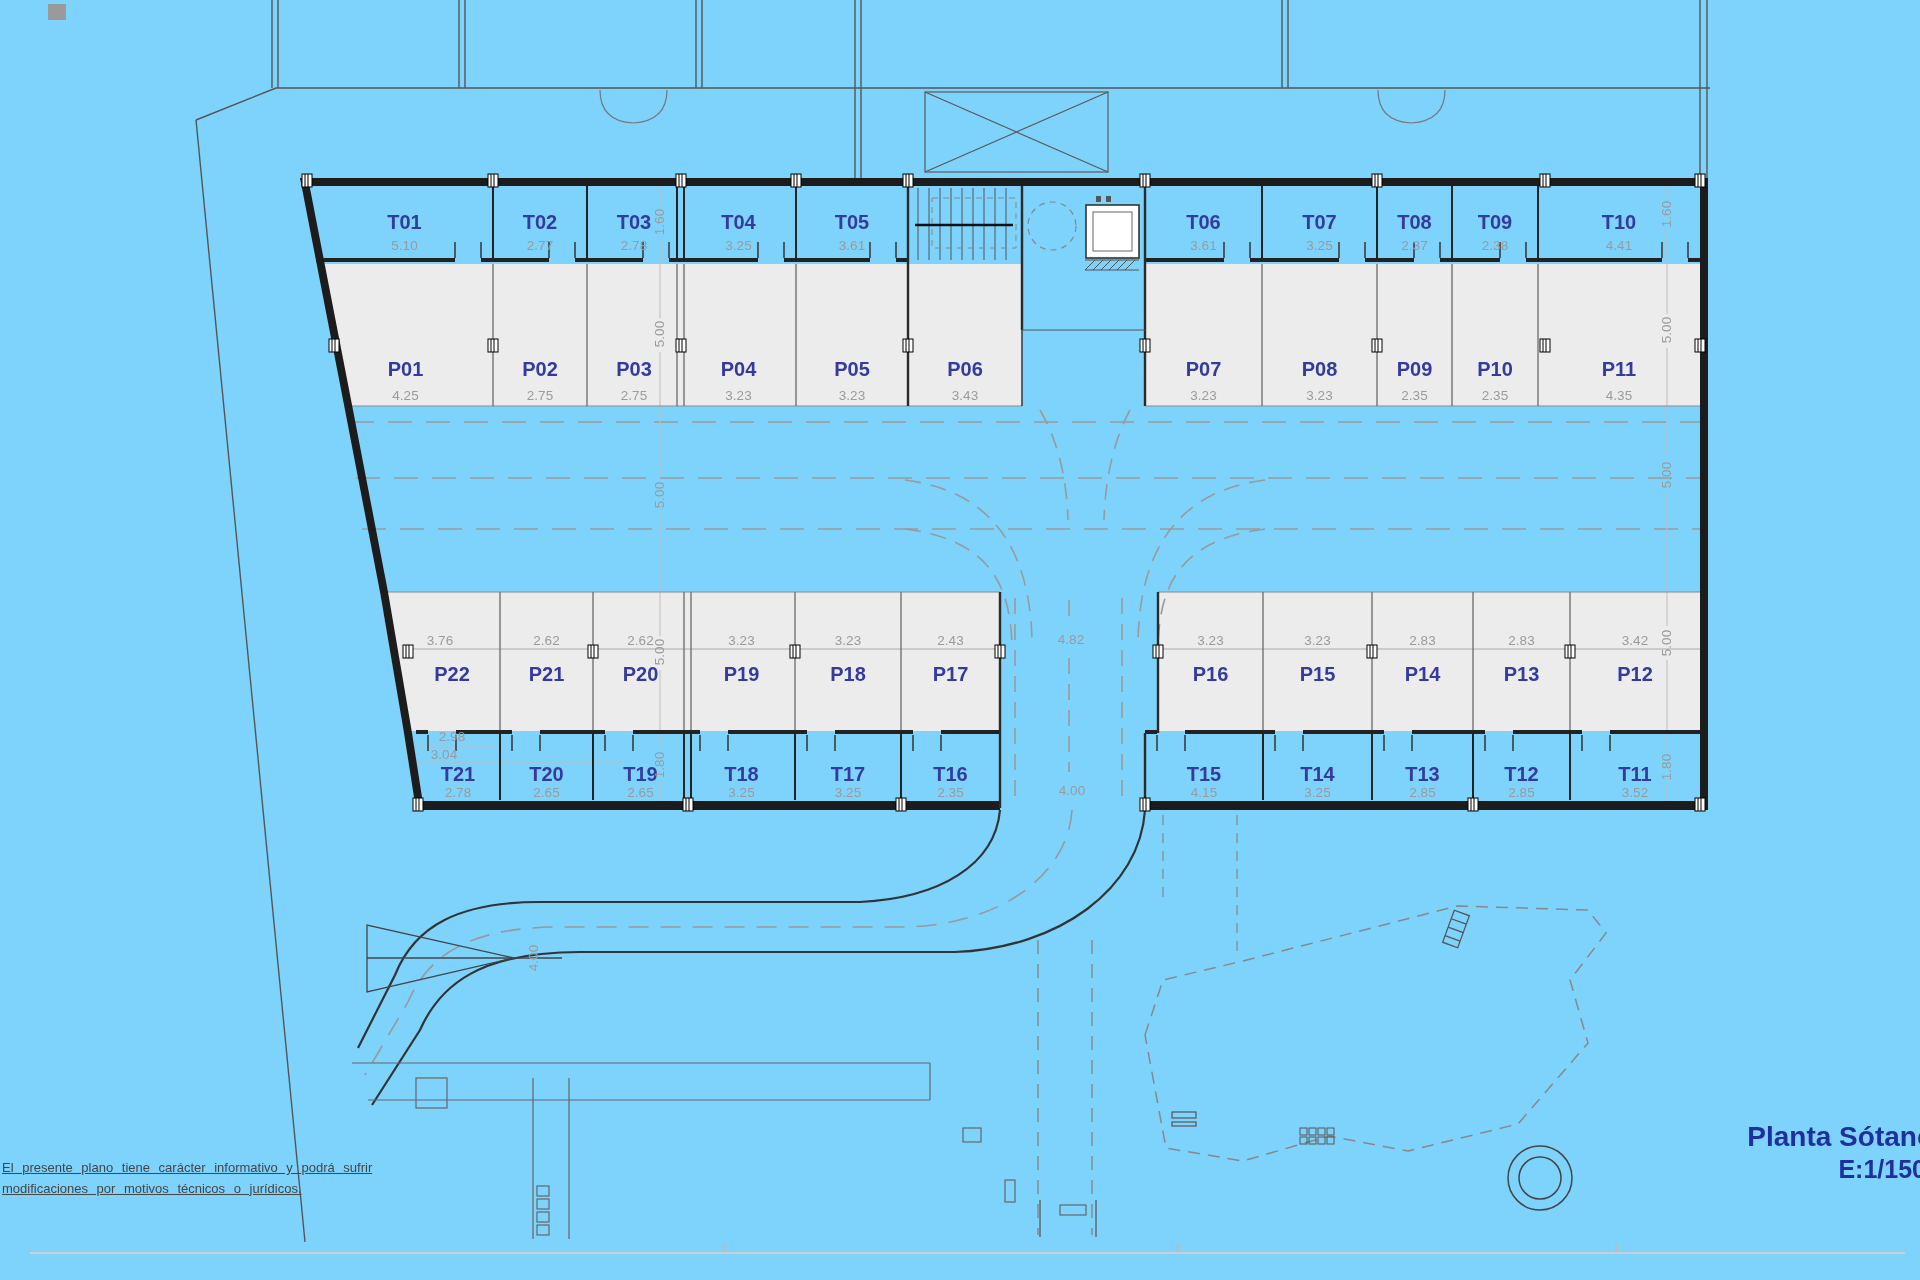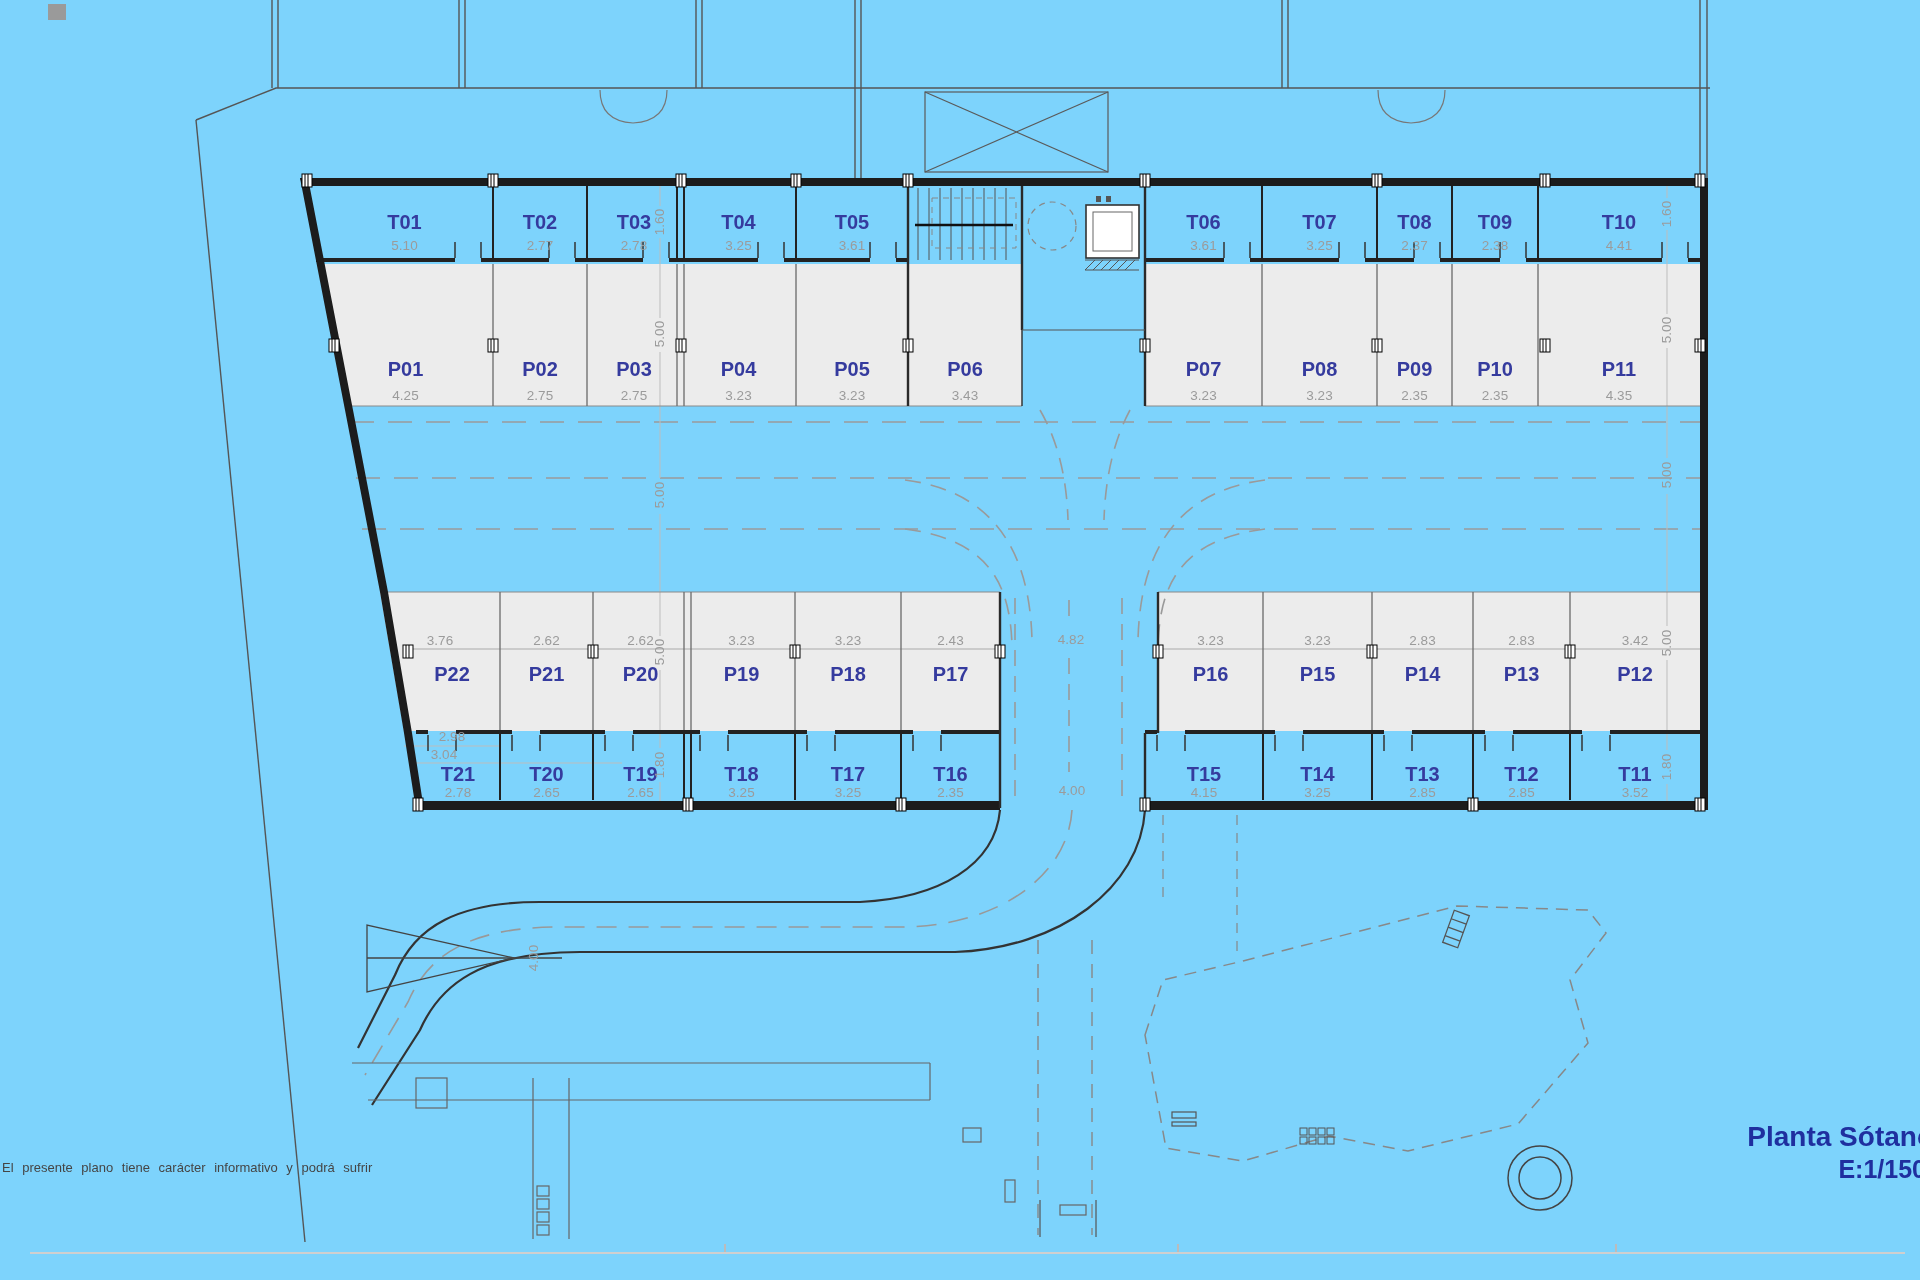--- a/index.html
+++ b/index.html
@@ -3,21 +3,21 @@
 <meta charset="utf-8">
 <style>
   html,body{margin:0;padding:0;background:#fff;width:1920px;height:1280px;overflow:hidden;
     font-family:"Liberation Sans",sans-serif;}
   #stage{position:relative;width:1920px;height:1280px;background:#7dd3fc;}
   svg{position:absolute;left:0;top:0;}
   .titleblock{position:absolute;top:1120px;right:-14px;text-align:right;font-weight:700;line-height:1.2;}
   .titleblock .t1{font-size:28px;white-space:nowrap;}
   .titleblock .t2{font-size:25px;margin-right:8px;}
   .disclaimer{position:absolute;left:2px;top:1158px;width:480px;font-size:13px;color:#454545;
-    line-height:1.6;word-spacing:5px;}
+    line-height:1.6;word-spacing:5px;text-decoration:underline;}
 </style>
 </head>
 <body>
 
 <div id="stage">
 
 <svg id="plan-svg" width="1920" height="1280" viewBox="0 0 1920 1280">
 
   <g stroke="#555" stroke-width="1.4" fill="none">
     <path d="M196,120 L276,88 L1710,88"></path>
@@ -607,15 +607,16 @@
       </g>
 </svg>
 
 <div class="titleblock" style="color: rgb(31, 47, 159);">
   <div class="t1">Planta Sótano</div>
   <div class="t2">E:1/150</div>
 </div>
 
 <div class="disclaimer">
   <span style="display:block">El presente plano tiene carácter informativo y podrá sufrir</span>
+  <span style="display:block">modificaciones por motivos técnicos o jurídicos.</span>
 </div>
 
 </div>
 
 </body></html>

